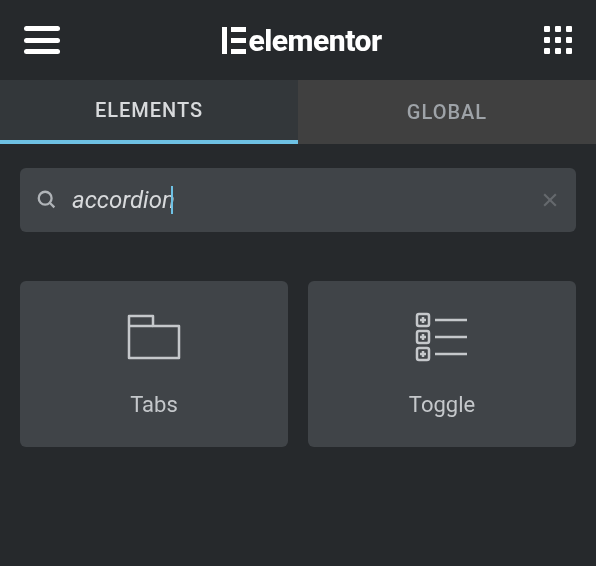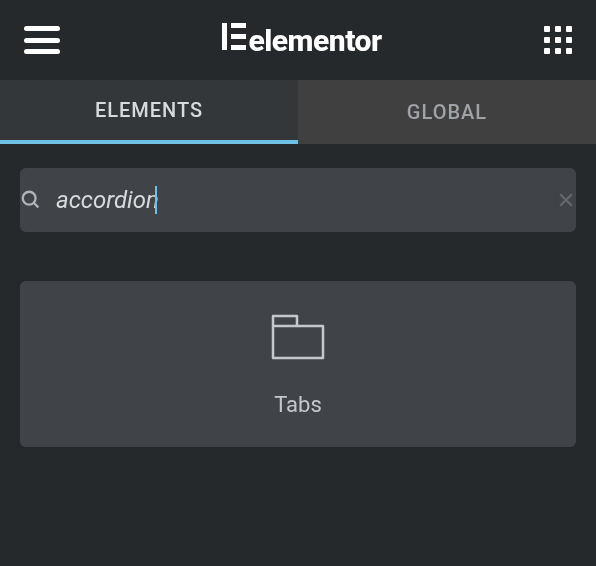--- a/index.html
+++ b/index.html
@@ -32,20 +32,21 @@
       width: 100%;
       background: #fff;
       border-radius: 3px;
     }
     .logo {
       color: #fff;
       font-size: 30px;
       font-weight: 800;
       letter-spacing: -0.5px;
       display: flex;
+      align-items: center;
       gap: 2px;
     }
     .apps {
       width: 28px;
       height: 28px;
       display: grid;
       grid-template-columns: repeat(3, 1fr);
       grid-template-rows: repeat(3, 1fr);
       gap: 5px;
       cursor: pointer;
@@ -80,21 +81,21 @@
     }
     .content {
       padding: 24px 20px;
     }
     .search {
       background: #404448;
       border-radius: 6px;
       height: 64px;
       display: flex;
       align-items: center;
-      padding: 0 0;
+      padding: 0 16px;
       gap: 14px;
     }
     .search-icon {
       width: 22px;
       height: 22px;
       flex-shrink: 0;
     }
     .cursor {
       display: inline-block;
       width: 2px;
@@ -207,14 +208,33 @@
   <div class="widgets">
     <div class="widget">
       <div class="widget-icon">
         <svg width="54" height="46" viewBox="0 0 54 46" fill="none" stroke="#c5c8cb" stroke-width="2.5" stroke-linejoin="round">
           <path d="M2 12 L2 44 L52 44 L52 12 L26 12 L26 2 L2 2 Z"></path>
           <line x1="26" y1="12" x2="2" y2="12"></line>
         </svg>
       </div>
       <div class="widget-label">Tabs</div>
     </div>
+    <div class="widget">
+      <div class="widget-icon">
+        <svg width="54" height="50" viewBox="0 0 54 50" fill="none" stroke="#c5c8cb" stroke-width="2.5">
+          <rect x="2" y="2" width="12" height="12" rx="2"></rect>
+          <line x1="8" y1="5" x2="8" y2="11"></line>
+            <line x1="5" y1="8" x2="11" y2="8"></line>
+          <line x1="20" y1="8" x2="52" y2="8"></line>
+          <rect x="2" y="19" width="12" height="12" rx="2"></rect>
+          <line x1="8" y1="22" x2="8" y2="28"></line>
+            <line x1="5" y1="25" x2="11" y2="25"></line>
+          <line x1="20" y1="25" x2="52" y2="25"></line>
+          <rect x="2" y="36" width="12" height="12" rx="2"></rect>
+          <line x1="8" y1="39" x2="8" y2="45"></line>
+            <line x1="5" y1="42" x2="11" y2="42"></line>
+          <line x1="20" y1="42" x2="52" y2="42"></line>
+        </svg>
+      </div>
+      <div class="widget-label">Toggle</div>
+    </div>
   </div>
 </div>
 
 </body></html>

